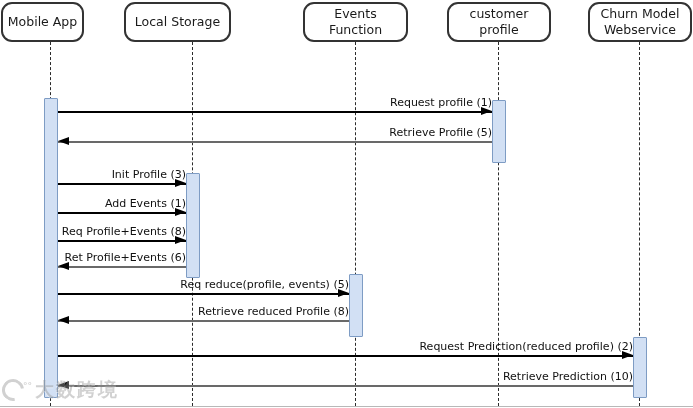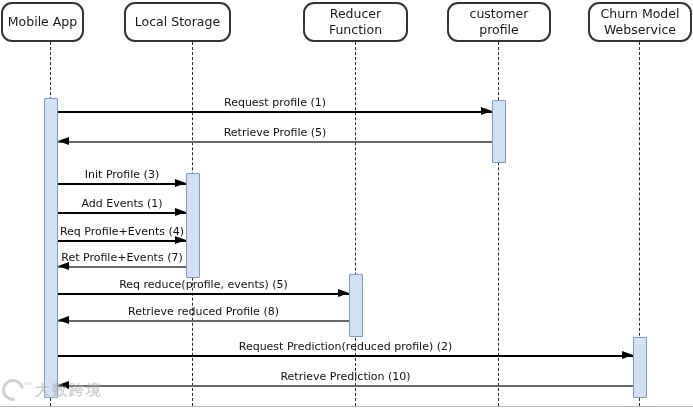--- a/index.html
+++ b/index.html
@@ -26,21 +26,21 @@
   }
   .activation {
     position:absolute; width:14px; box-sizing:border-box;
     background:#d2e0f4;
     border:1px solid #7e9cc4;
     border-radius:1px;
   }
   .msg { position:absolute; height:0; }
   .msg-label {
     position:absolute; left:0; right:0; bottom:3px;
-    text-align:center; white-space:nowrap;
+    text-align:right; white-space:nowrap;
     font-size:11px; color:#111111;
   }
   .msg-line { position:absolute; left:0; right:0; top:-1px; }
   .msg.req .msg-line { height:1.5px; background:#000000; }
   .msg.ret .msg-line { height:2px; background:#696969; }
   .head { position:absolute; width:0; height:0; top:-5px;
           border-top:4.5px solid transparent; border-bottom:4.5px solid transparent; }
   .head.right { right:0; border-left:11px solid #000000; }
   .head.left  { left:0;  border-right:11px solid #000000; }
   #watermark {
@@ -49,36 +49,36 @@
     opacity:0.45; filter:blur(0.6px);
     color:#9a9a9a;
   }
   .wm-ring {
     position:relative; display:inline-block; width:16px; height:16px;
     border:3px solid #9a9a9a; border-radius:50%;
     border-right-color:transparent; transform:rotate(35deg);
   }
   .wm-oo { font-size:9px; font-weight:bold; letter-spacing:0px; margin-left:-4px; margin-top:-8px; }
   .wm-text {
-    font-size:15px; font-weight:bold; letter-spacing:2px;
+    font-size:19px; font-weight:bold; letter-spacing:2px;
     text-shadow:0 1px 0 #ffffff;
   }
   #bottom-edge {
     position:absolute; left:0; top:406px; width:693px; height:1px;
     background:#b8b8b8;
   }
 </style>
 </head>
 <body>
 
 <div id="canvas">
 
   <div class="actor" style="left:1px;   width:83px;"><span>Mobile App</span></div>
   <div class="actor" style="left:124px; width:107px;"><span>Local Storage</span></div>
-  <div class="actor" style="left:303px; width:105px;"><span>Reducer
+  <div class="actor" style="left:303px; width:105px;"><span>Events
 Function</span></div>
   <div class="actor" style="left:588px; width:104px;"><span>Churn Model
 Webservice</span></div>
   <div class="actor" style="left:447px; width:104px;"><span>customer
 profile</span></div>
 
   <div class="lifeline" style="left:50px;"></div>
   <div class="lifeline" style="left:192px;"></div>
   <div class="lifeline" style="left:355px;"></div>
   <div class="lifeline" style="left:498px;"></div>
@@ -108,27 +108,27 @@
     <div class="head right"></div>
   </div>
 
   <div class="msg req" style="left:58px; top:213px; width:128px;">
     <div class="msg-label">Add Events (1)</div>
     <div class="msg-line"></div>
     <div class="head right"></div>
   </div>
 
   <div class="msg req" style="left:58px; top:241px; width:128px;">
-    <div class="msg-label">Req Profile+Events (4)</div>
+    <div class="msg-label">Req Profile+Events (8)</div>
     <div class="msg-line"></div>
     <div class="head right"></div>
   </div>
 
   <div class="msg ret" style="left:58px; top:267px; width:128px;">
-    <div class="msg-label">Ret Profile+Events (7)</div>
+    <div class="msg-label">Ret Profile+Events (6)</div>
     <div class="msg-line"></div>
     <div class="head left"></div>
   </div>
 
   <div class="msg req" style="left:58px; top:294px; width:291px;">
     <div class="msg-label">Req reduce(profile, events) (5)</div>
     <div class="msg-line"></div>
     <div class="head right"></div>
   </div>
 

